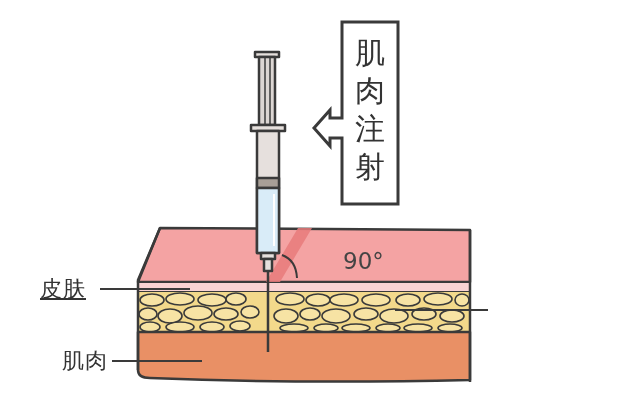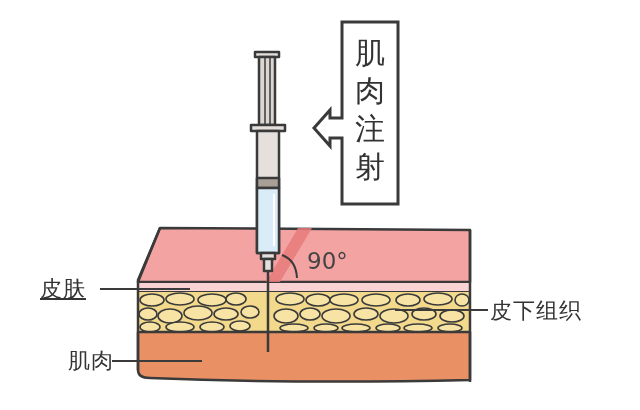--- a/index.html
+++ b/index.html
@@ -1,21 +1,21 @@
 <!DOCTYPE html>
 <html><head>
 <meta charset="utf-8">
 <style>
   html, body { margin: 0; padding: 0; background: #ffffff; }
   #stage { position: relative; width: 640px; height: 410px; overflow: hidden; background: #ffffff;
            font-family: "DejaVu Sans", sans-serif; }
   svg { position: absolute; left: 0; top: 0; }
   .label { position: absolute; color: #333333; font-size: 22px; line-height: 1; white-space: nowrap; letter-spacing: 1px; }
   .vlabel { position: absolute; color: #333333; font-size: 30px; line-height: 38px; width: 40px; text-align: center; }
-  .angle { position: absolute; color: #444444; font-size: 23px; line-height: 1; }
+  .angle { position: absolute; color: #444444; font-size: 23px; line-height: 1; margin-left: 36px; }
 </style>
 </head>
 <body>
 
 <div id="stage">
   <svg width="640" height="410" viewBox="0 0 640 410">
 
     <g>
       <path d="M160 228 L470 230 L470 282 L138 282 Z" fill="#f4a3a3" stroke="#3a3a3a" stroke-width="2.5" stroke-linejoin="round"></path>
 
@@ -105,15 +105,14 @@
   <div class="vlabel" style="left:350px; top:34px;">
     <div>肌</div>
     <div>肉</div>
     <div>注</div>
     <div>射</div>
   </div>
 
   <div class="angle" style="left:307px; top:250px;">90°</div>
 
   <div class="label" style="left:40px; top:278px;text-decoration:underline;">皮肤</div>
-  <div class="label" style="left:68px; top:350px;">肌肉</div>
-  <div class="label" style="left:490px; top:300px;">皮下组织</div>
+  <div class="label" style="left:62px; top:350px;">肌肉</div>
 </div>
 
 </body></html>

